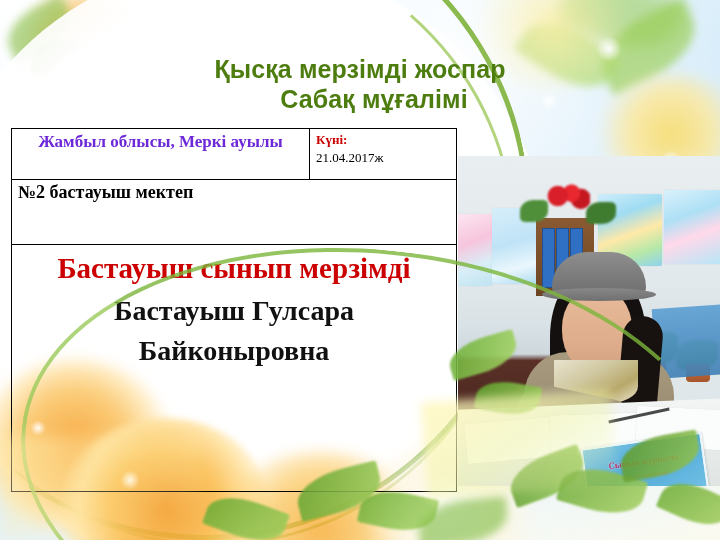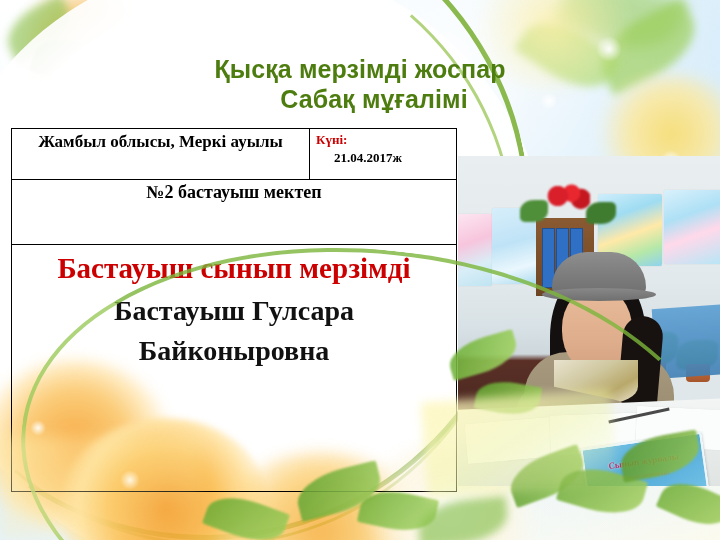--- a/index.html
+++ b/index.html
@@ -202,36 +202,35 @@
     padding: 2px 6px;
     vertical-align: top;
     background: transparent;
   }
   .cell-region {
     text-align: center;
     font-family: "Liberation Serif", serif;
     font-weight: bold;
     font-size: 17px;
     line-height: 21px;
-    color: #000000;
+    color: #6d28d9;
     height: 46px;
   }
   .cell-date {
     width: 134px;
     font-family: "Liberation Serif", serif;
     font-size: 13px;
     line-height: 18px;
     color: #000;
   }
   .date-label { color: #cc0000; font-weight: bold; display: block; }
-  .date-value { color: #000; font-weight: bold; display: block; margin-left: 18px; }
+  .date-value { color: #000; font-weight: normal; display: block; }
 
   .cell-school {
     height: 60px;
-    text-align: center;
     font-family: "Liberation Serif", serif;
     font-weight: bold;
     font-size: 18px;
     color: #000;
     padding-top: 4px;
   }
   .cell-main {
     height: 242px;
     text-align: center;
     padding-top: 10px;

